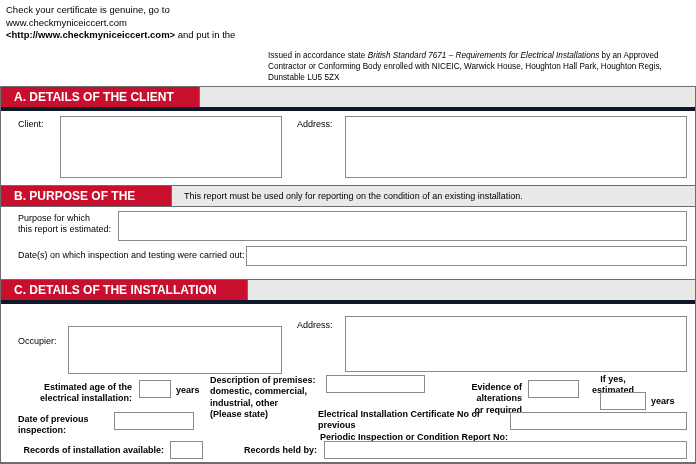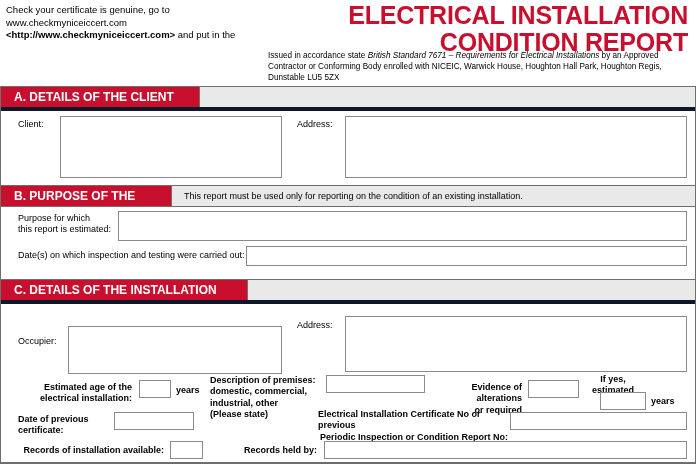--- a/index.html
+++ b/index.html
@@ -203,24 +203,20 @@
   <div class="header">
     <div class="cert-check">
       <div>Check your certificate is genuine, go to</div>
       <div>www.checkmyniceiccert.com</div>
       <div>
         <span class="bold">&lt;http://www.checkmyniceiccert.com&gt;</span>
         <span>and put in the</span>
       </div>
     </div>
 
-    <div class="title-block">
-      <div class="main-title">ELECTRICAL INSTALLATION</div>
-      <div class="main-title">CONDITION REPORT</div>
-    </div>
 
     <div class="issued">
       <span>Issued in accordance state </span><i>British Standard 7671 – Requirements for Electrical Installations</i><span> by an Approved Contractor or Conforming Body enrolled with NICEIC, Warwick House, Houghton Hall Park, Houghton Regis, Dunstable LU5 5ZX</span>
     </div>
   </div>
 
   <div class="bar-wrap">
     <div class="section-bar w-a">A. DETAILS OF THE CLIENT</div>
   </div>
 
@@ -281,21 +277,21 @@
     <div class="lbl-b ifyes-lbl">
       <div>If yes,</div>
       <div>estimated</div>
       <div>age</div>
     </div>
     <div class="box ifyes-box"></div>
     <div class="lbl-b years2">years</div>
 
     <div class="lbl-b prev-lbl">
       <div>Date of previous</div>
-      <div>certificate:</div>
+      <div>inspection:</div>
     </div>
     <div class="box prev-box"></div>
 
     <div class="lbl-b eic-lbl">
       <div>Electrical Installation Certificate No or previous</div>
       <div style="text-align:right;">Periodic Inspection or Condition Report No:</div>
     </div>
     <div class="box eic-box"></div>
 
     <div class="lbl-b recav-lbl">Records of installation available:</div>

